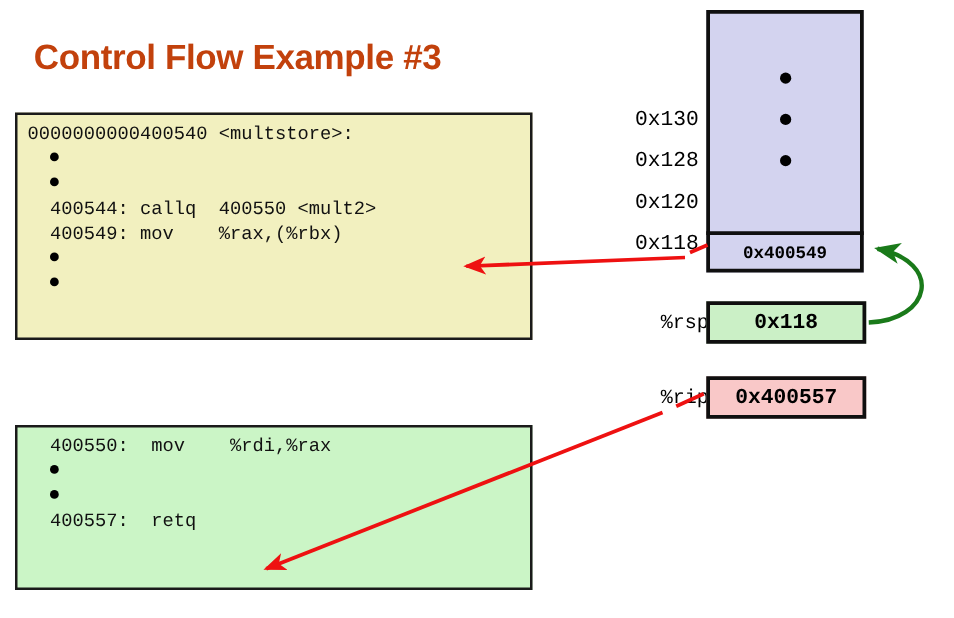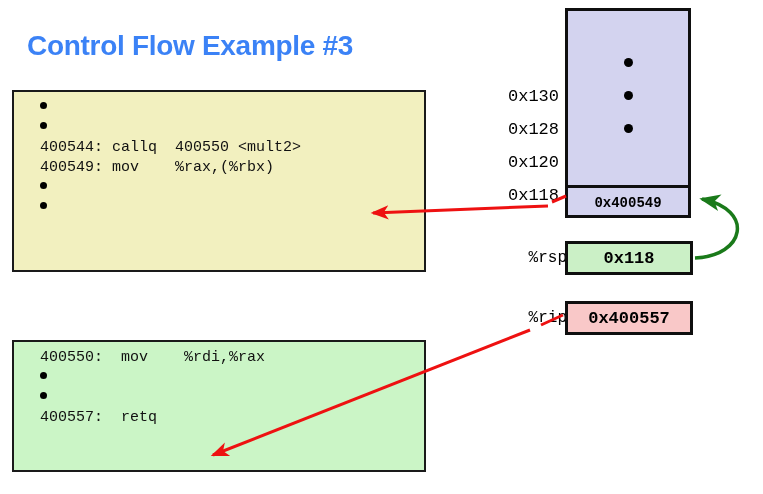--- a/index.html
+++ b/index.html
@@ -16,21 +16,21 @@
   }
 
   
   #slide-title {
     position: absolute;
     left: 27px;
     top: 30px;
     font-family: "Liberation Sans", sans-serif;
     font-size: 28px;
     font-weight: bold;
-    color: #3b82f6;
+    color: #c2410c;
     letter-spacing: -0.3px;
     white-space: nowrap;
   }
 
   
   .code-box {
     position: absolute;
     border: 2px solid #1a1a1a;
     box-sizing: border-box;
     font-family: "Liberation Mono", "DejaVu Sans Mono", monospace;
@@ -186,20 +186,21 @@
     height: 494px;
     pointer-events: none;
   }
 </style>
 </head>
 <body>
 
 <div id="slide-title">Control Flow Example #3</div>
 
 <div class="code-box" id="multstore-box">
+    <div class="code-line">0000000000400540 &lt;multstore&gt;:</div>
     <div class="code-line dot-line"><span class="dot-glyph"></span></div>
     <div class="code-line dot-line"><span class="dot-glyph"></span></div>
     <div class="code-line">  400544: callq  400550 &lt;mult2&gt;</div>
     <div class="code-line">  400549: mov    %rax,(%rbx)</div>
     <div class="code-line dot-line"><span class="dot-glyph"></span></div>
     <div class="code-line dot-line"><span class="dot-glyph"></span></div>
   </div>
 
 <div class="code-box" id="mult2-box">
     <div class="code-line">  400550:  mov    %rdi,%rax</div>

